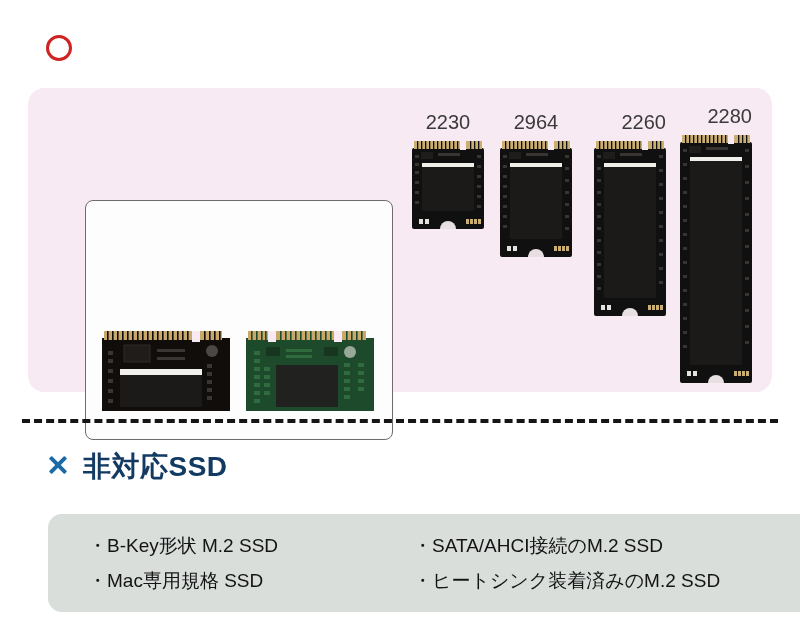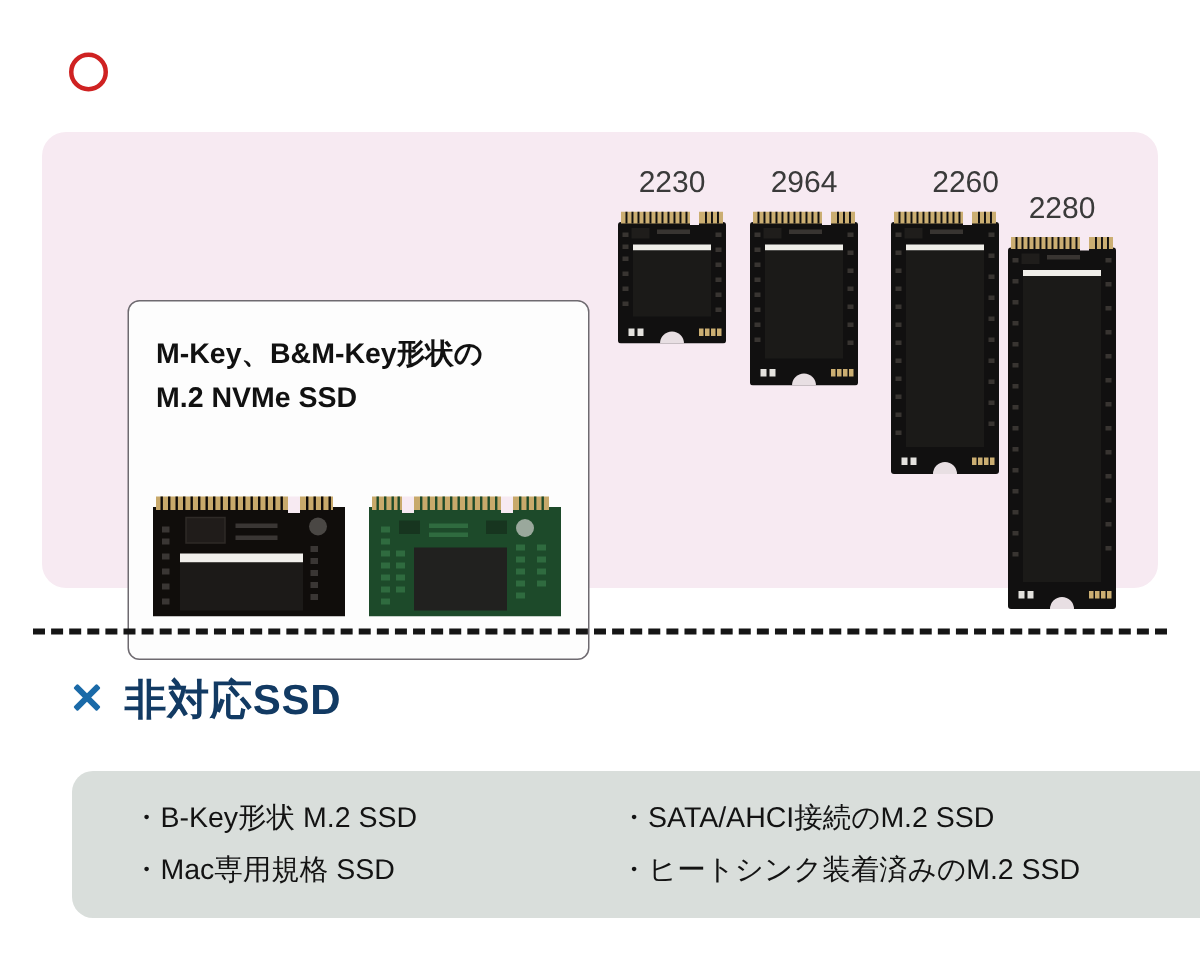--- a/index.html
+++ b/index.html
@@ -169,22 +169,20 @@
 </head>
 <body>
 
 <div id="supported-heading">
   <span id="circle-ok-icon"></span>
 </div>
 
 <div id="supported-panel">
 
   <div id="keytype-card">
-    <div id="keytype-text">M-Key、B&amp;M-Key形状の
-M.2 NVMe SSD</div>
 
     <div class="card-board" id="board-mkey">
       <svg viewBox="0 0 128 82" width="128" height="82">
         <rect x="0" y="9" width="128" height="73" fill="#100d0b"></rect>
         <rect x="2" y="2" width="88" height="9" fill="#c8a96b"></rect>
         <g fill="#0f0c0a">
           <rect x="5" y="2" width="1.6" height="9"></rect>
             <rect x="10" y="2" width="1.6" height="9"></rect>
           <rect x="15" y="2" width="1.6" height="9"></rect>
             <rect x="20" y="2" width="1.6" height="9"></rect>
@@ -482,21 +480,21 @@
       <g fill="#cbae72">
         <rect x="54" y="164" width="3" height="5"></rect>
           <rect x="58" y="164" width="3" height="5"></rect>
         <rect x="62" y="164" width="3" height="5"></rect>
           <rect x="66" y="164" width="3" height="5"></rect>
       </g>
     </svg>
   </div>
 </div>
 
-<div class="size-col" id="size-col-2280" style="left:664px; top:129px; width:88px;">
+<div class="size-col" id="size-col-2280" style="left:664px; top:106px; width:88px;text-align:right;">
   <div class="size-label">2280</div>
   <div class="ssd-module">
     <svg width="72" height="248" viewBox="0 0 72 248">
       <rect x="0" y="7" width="72" height="241" rx="2" fill="#111010"></rect>
       <rect x="2" y="0" width="46" height="8" fill="#cbae72"></rect>
       <g fill="#111010">
         <rect x="5" y="0" width="1.3" height="8"></rect>
           <rect x="9" y="0" width="1.3" height="8"></rect>
         <rect x="13" y="0" width="1.3" height="8"></rect>
           <rect x="17" y="0" width="1.3" height="8"></rect>

